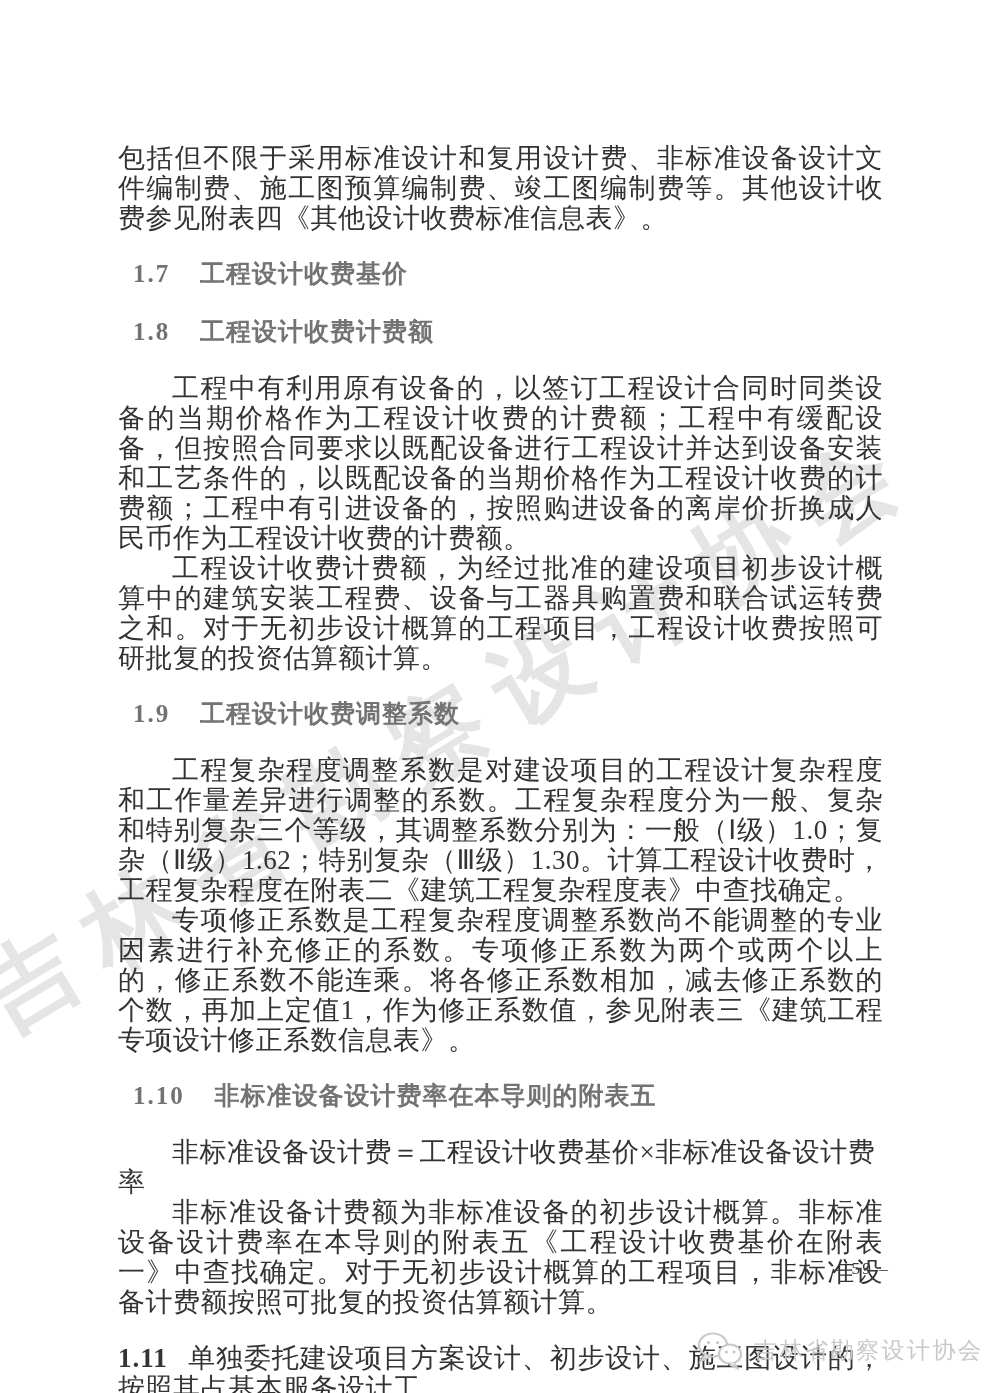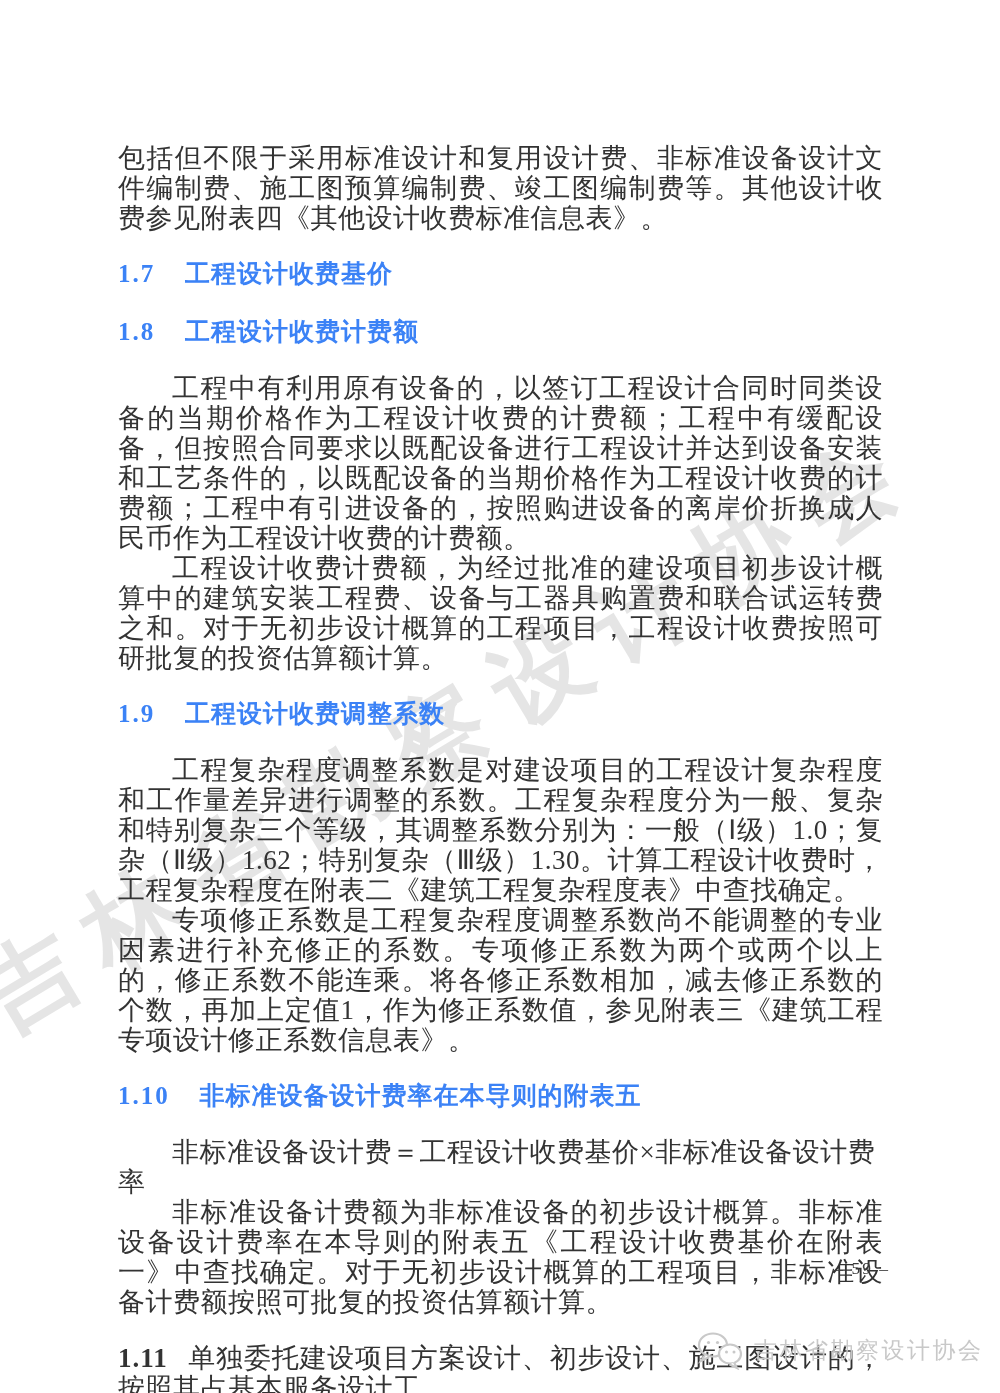--- a/index.html
+++ b/index.html
@@ -35,25 +35,25 @@
     margin:0;
     font-size:27px;
     line-height:30px;
     color:#333333;
     text-align:justify;
     text-indent:2em;
     letter-spacing:0.5px;
   }
   p.body.noindent { text-indent:0; }
   h2.sec-h {
-    margin:24px 0;
+    margin:24px 15px;
     font-size:25px;
     line-height:34px;
     font-weight:bold;
-    color:#3b82f6;
+    color:#737373;
     letter-spacing:1px;
   }
   .sec-num { letter-spacing:2px; }
   .sec-title { margin-left:0.9em; }
   p.formula { text-indent:2em; text-align:left; }
   p.inline-sec { text-indent:0; margin-top:26px; }
   .inline-num { font-weight:bold; margin-right:0.75em; letter-spacing:1px; }
   .page-number {
     position:absolute;
     top:1258px; right:110px;

